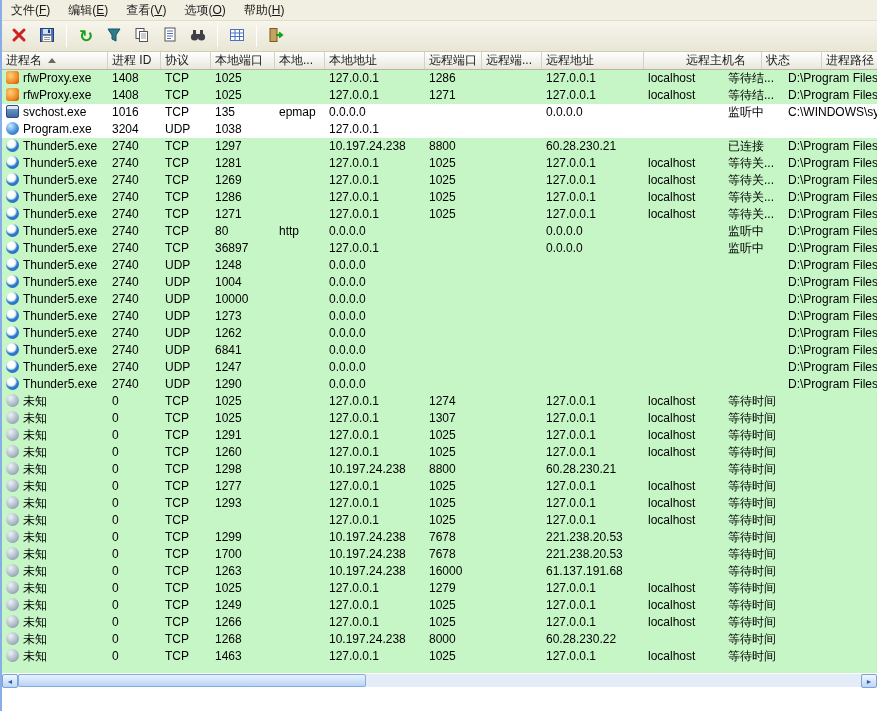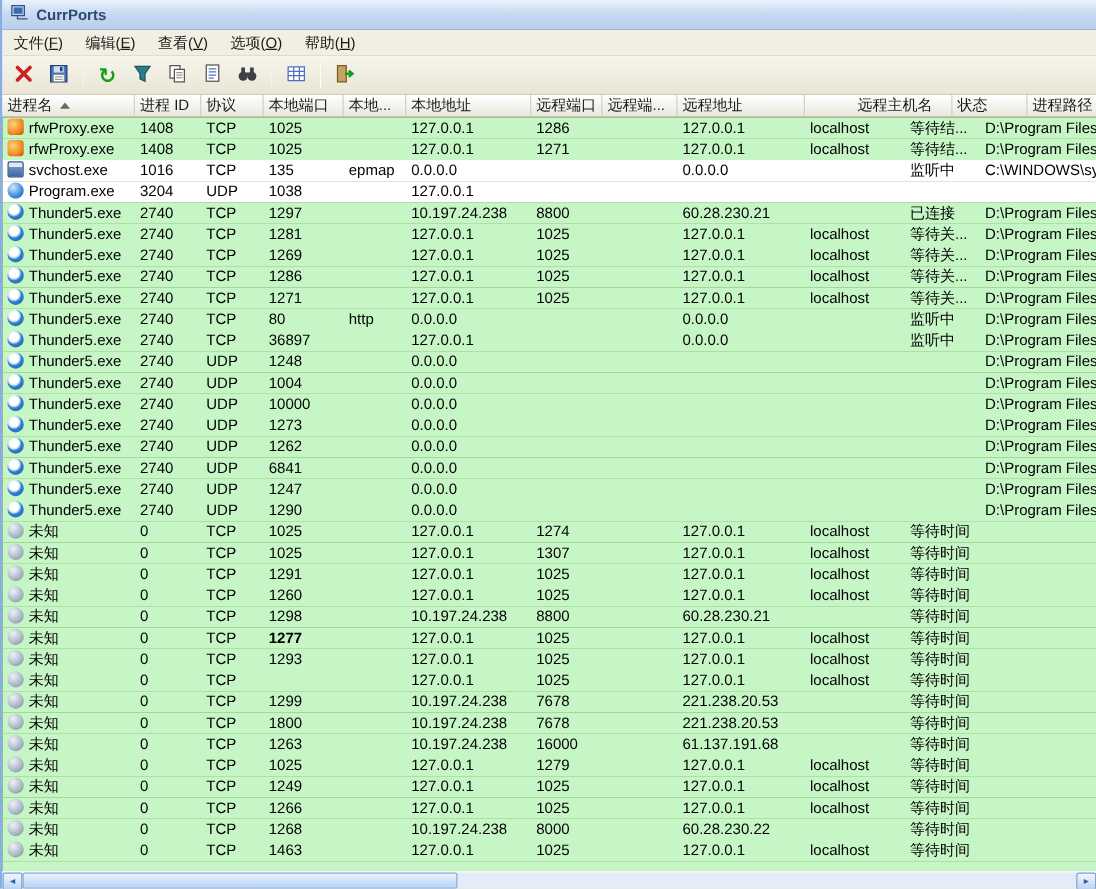--- a/index.html
+++ b/index.html
@@ -48,30 +48,20 @@
   .scroll-btn { width:16px; height:14px; flex:0 0 16px; display:flex; align-items:center; justify-content:center;
     background:linear-gradient(#f2f7ff,#bcd5f5); border:1px solid #7da2d4; border-radius:2px; color:#2c5fa8; font-size:7px; }
   .scroll-thumb { width:348px; flex:0 0 348px; background:linear-gradient(#eaf2fe,#b9d4f6); border:1px solid #86acdd; border-radius:2px; }
   .scroll-track { flex:1 1 auto; }
 </style>
 </head>
 <body>
 
 <div class="window">
 
-  <div class="titlebar">
-    <span>
-      <svg width="16" height="16">
-          <rect x="1.5" y="2.5" width="10" height="8" fill="#bcd2ee" stroke="#34507c"></rect>
-          <rect x="3" y="4" width="7" height="5" fill="#3a6ab0"></rect>
-          <path d="M6 11 v2 h5 M11 13 h3" stroke="#34507c" fill="none"></path>
-        </svg>
-    </span>
-    <span class="title-text">CurrPorts</span>
-  </div>
 
   <div class="menubar">
     <div class="menu-item"><span>文件(</span><span class="accel">F</span><span>)</span></div>
     <div class="menu-item"><span>编辑(</span><span class="accel">E</span><span>)</span></div>
     <div class="menu-item"><span>查看(</span><span class="accel">V</span><span>)</span></div>
     <div class="menu-item"><span>选项(</span><span class="accel">O</span><span>)</span></div>
     <div class="menu-item"><span>帮助(</span><span class="accel">H</span><span>)</span></div>
   </div>
 
   <div class="toolbar">
@@ -519,21 +509,21 @@
         <div class="tcell" style="width: 60px;"><span></span></div>
         <div class="tcell" style="width: 102px;"><span>60.28.230.21</span></div>
         <div class="tcell" style="width: 80px;"><span></span></div>
         <div class="tcell" style="width: 60px;"><span>等待时间</span></div>
         <div class="tcell" style="width: 95px;"><span></span></div>
       </div>
       <div class="trow bg-green">
         <div class="tcell" style="width: 106px;"><span class="picon icon-unknown"></span><span>未知</span></div>
         <div class="tcell" style="width: 53px;"><span>0</span></div>
         <div class="tcell" style="width: 50px;"><span>TCP</span></div>
-        <div class="tcell" style="width: 64px; font-weight: bold;"><span>1277</span></div>
+        <div class="tcell" style="width: 64px;"><span>1277</span></div>
         <div class="tcell" style="width: 50px;"><span></span></div>
         <div class="tcell" style="width: 100px;"><span>127.0.0.1</span></div>
         <div class="tcell" style="width: 57px;"><span>1025</span></div>
         <div class="tcell" style="width: 60px;"><span></span></div>
         <div class="tcell" style="width: 102px;"><span>127.0.0.1</span></div>
         <div class="tcell" style="width: 80px;"><span>localhost</span></div>
         <div class="tcell" style="width: 60px;"><span>等待时间</span></div>
         <div class="tcell" style="width: 95px;"><span></span></div>
       </div>
       <div class="trow bg-green">
@@ -575,21 +565,21 @@
         <div class="tcell" style="width: 60px;"><span></span></div>
         <div class="tcell" style="width: 102px;"><span>221.238.20.53</span></div>
         <div class="tcell" style="width: 80px;"><span></span></div>
         <div class="tcell" style="width: 60px;"><span>等待时间</span></div>
         <div class="tcell" style="width: 95px;"><span></span></div>
       </div>
       <div class="trow bg-green">
         <div class="tcell" style="width: 106px;"><span class="picon icon-unknown"></span><span>未知</span></div>
         <div class="tcell" style="width: 53px;"><span>0</span></div>
         <div class="tcell" style="width: 50px;"><span>TCP</span></div>
-        <div class="tcell" style="width: 64px;"><span>1800</span></div>
+        <div class="tcell" style="width: 64px;"><span>1700</span></div>
         <div class="tcell" style="width: 50px;"><span></span></div>
         <div class="tcell" style="width: 100px;"><span>10.197.24.238</span></div>
         <div class="tcell" style="width: 57px;"><span>7678</span></div>
         <div class="tcell" style="width: 60px;"><span></span></div>
         <div class="tcell" style="width: 102px;"><span>221.238.20.53</span></div>
         <div class="tcell" style="width: 80px;"><span></span></div>
         <div class="tcell" style="width: 60px;"><span>等待时间</span></div>
         <div class="tcell" style="width: 95px;"><span></span></div>
       </div>
       <div class="trow bg-green">

